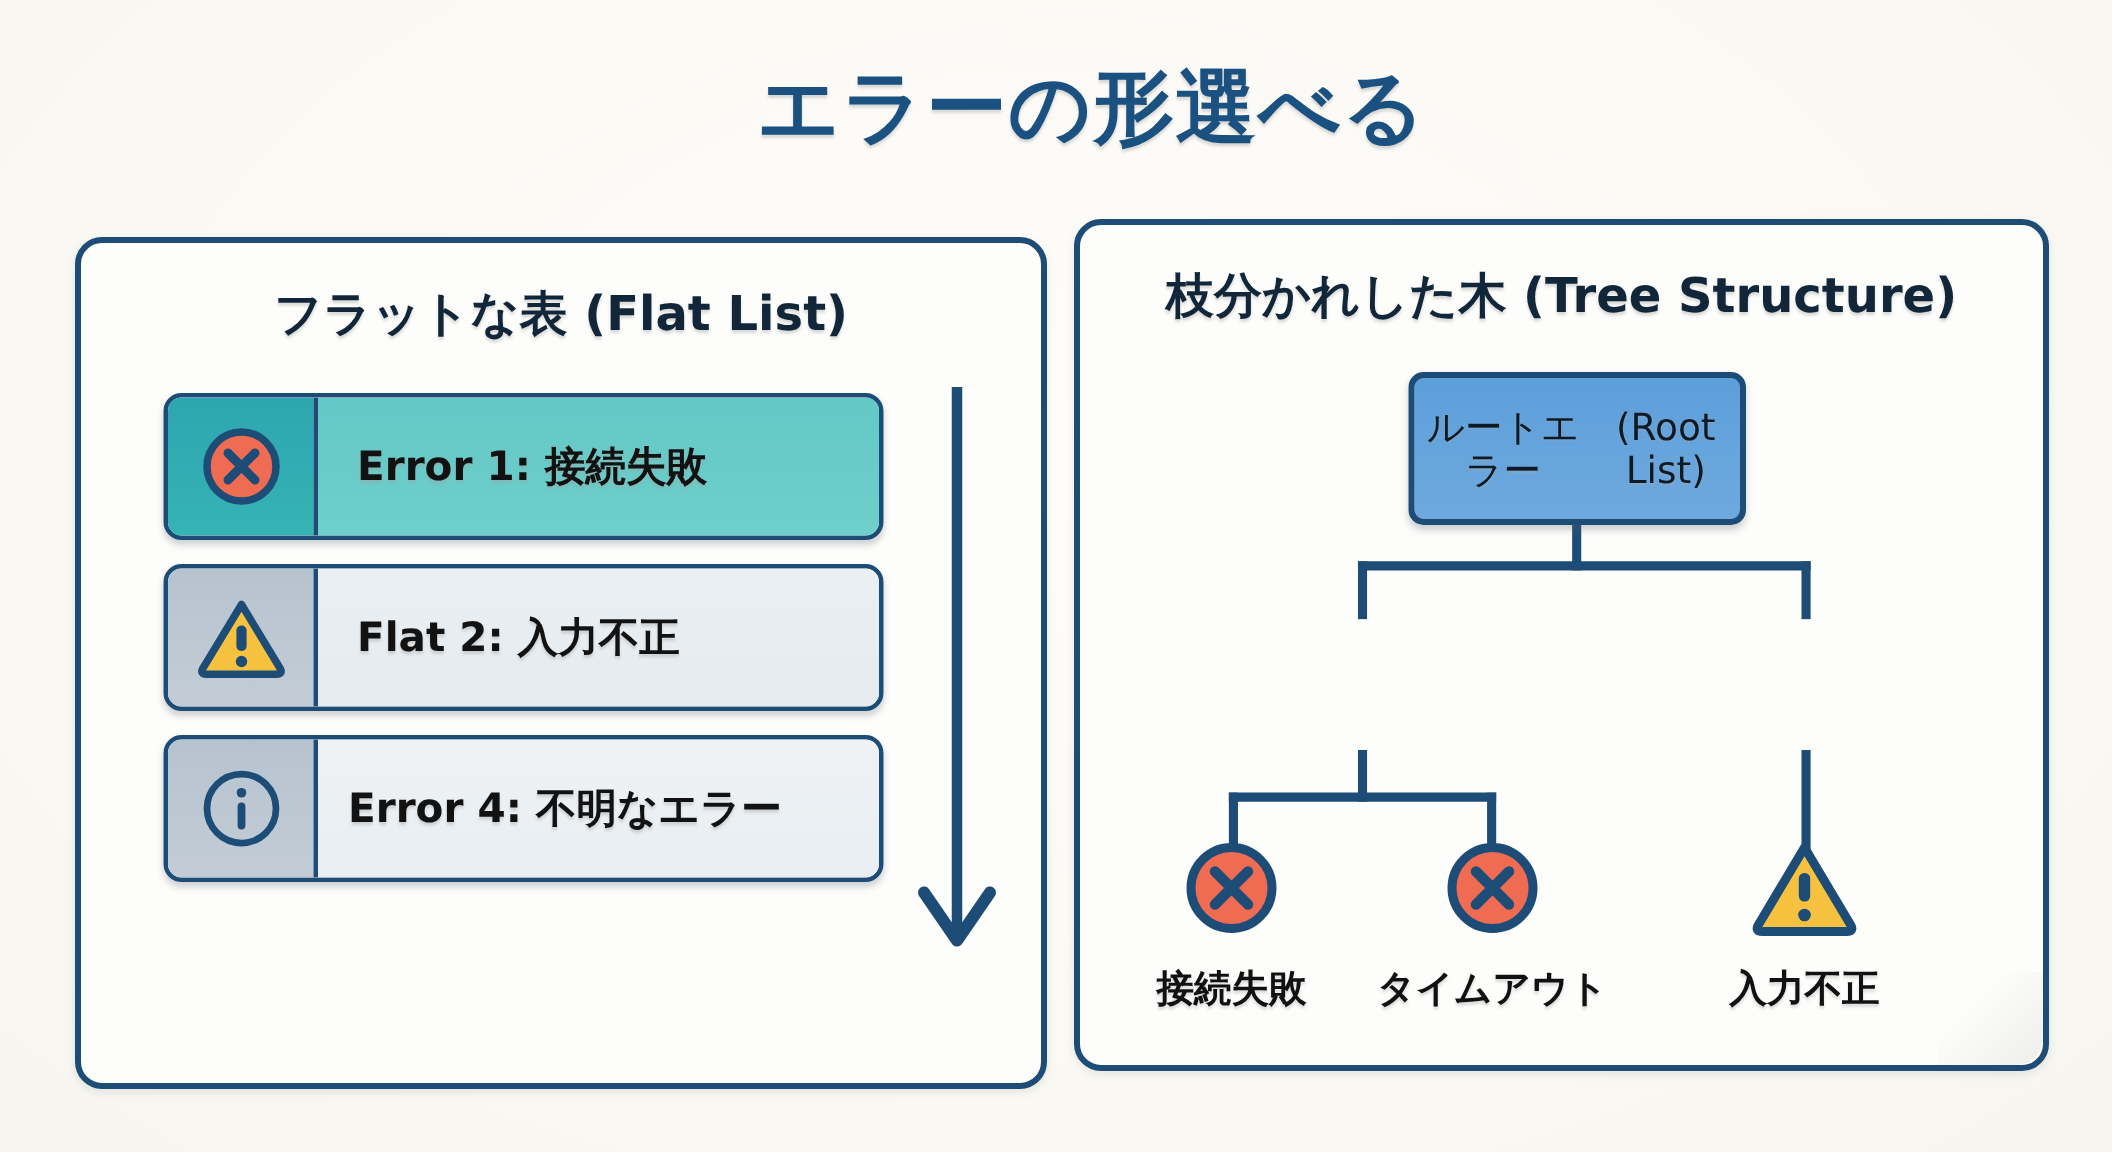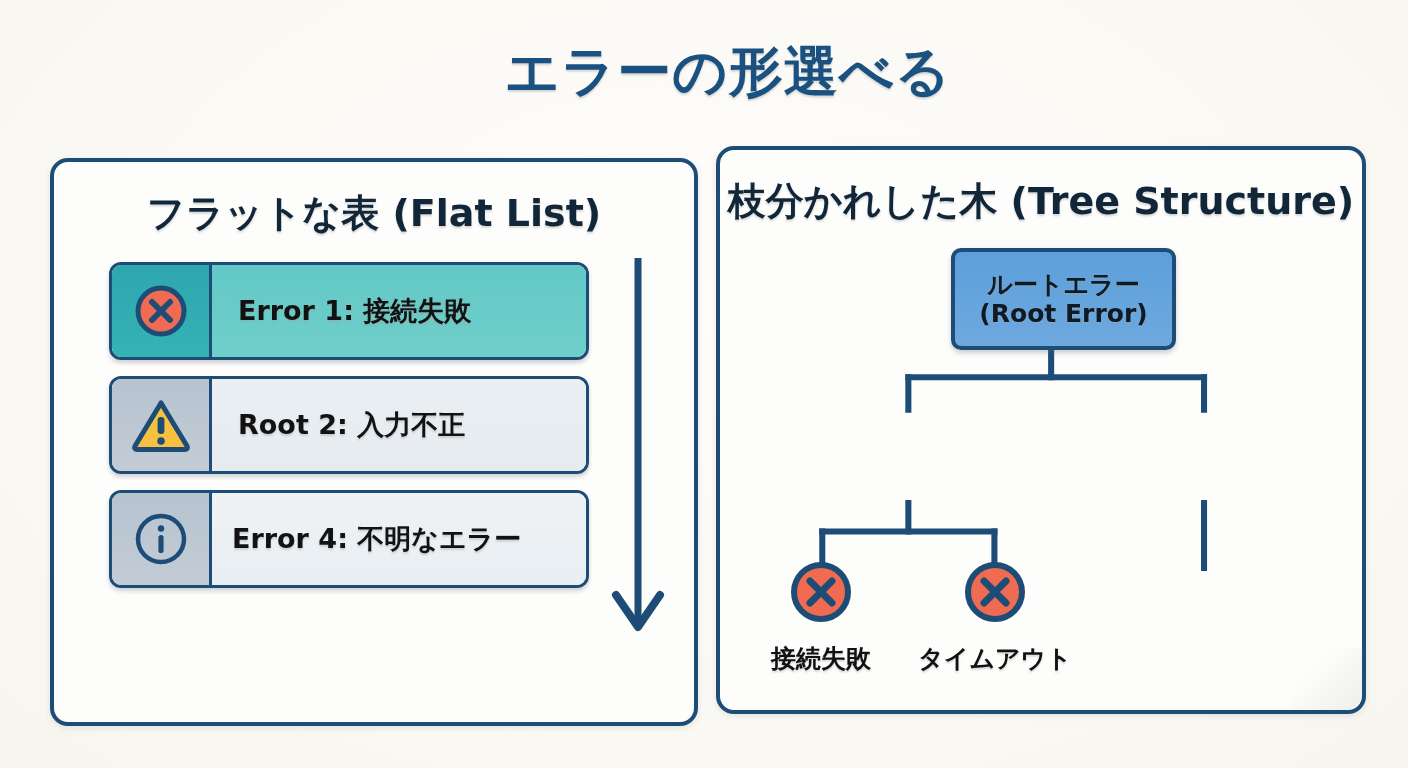--- a/index.html
+++ b/index.html
@@ -44,21 +44,21 @@
     box-shadow: 0 2px 6px rgba(80,90,100,0.13);
   }
   #panel-flat  { left: 50px;  top: 158px; width: 640px; height: 560px; }
   #panel-tree  { left: 716px; top: 146px; width: 642px; height: 560px; }
   .panel-title {
     position: absolute;
     top: 26px;
     left: 0;
     width: 100%;
     text-align: center;
-    font-size: 38px;
+    font-size: 32px;
     font-weight: 700;
     color: #12263a;
     text-shadow: 0 2px 2px rgba(150,150,150,0.35);
   }
   
   .rows {
     position: absolute;
     left: 55px;
     top: 100px;
     width: 480px;
@@ -112,31 +112,30 @@
     top: 0;
     width: 100%;
     height: 100%;
     pointer-events: none;
   }
   .node {
     position: absolute;
     border: 4px solid #1d4d77;
     border-radius: 10px;
     display: flex;
-    flex-direction: column;
+    flex-direction: row;
     align-items: center;
     justify-content: center;
     box-shadow: 0 3px 5px rgba(90,100,110,0.3);
     text-align: center;
     line-height: 1.18;
     font-size: 25px;
-    font-weight: 700;
+    font-weight: 400;
     color: #101010;
     text-shadow: 0 1px 2px rgba(170,170,170,0.45);
-    margin-left: 12px;
   }
   #node-root       { left: 219px; top: 98px;  width: 217px; height: 94px;
                      background: linear-gradient(180deg,#5d9fdb,#6ea9de); color:#0e1a24; }
   #node-network    { left: 78px;  top: 256px; width: 217px; height: 92px;
                      background: linear-gradient(180deg,#6ccbc9,#79d0cb); }
   #node-validation { left: 366px; top: 256px; width: 225px; height: 92px;
                      background: linear-gradient(180deg,#f5a43a,#f7ae4b); }
   .leaf {
     position: absolute;
     display: flex;
@@ -190,21 +189,21 @@
       </div>
 
       <div class="row sev-warn">
         <div class="row-icon">
           <svg width="62" height="58" viewBox="0 0 62 58" aria-hidden="true">
             <path d="M31 7 L57 50 Q58.5 53.5 54.5 53.5 L7.5 53.5 Q3.5 53.5 5 50 Z" fill="#f5c13f" stroke="#1d4d77" stroke-width="5" stroke-linejoin="round"></path>
             <rect x="27.6" y="21" width="6.8" height="17" rx="3.2" fill="#1d4d77"></rect>
             <circle cx="31" cy="45" r="3.8" fill="#1d4d77"></circle>
           </svg>
         </div>
-        <div class="row-label">Root 2: 入力不正</div>
+        <div class="row-label">Flat 2: 入力不正</div>
       </div>
 
 
       <div class="row sev-info">
         <div class="row-icon">
           <svg width="58" height="58" viewBox="0 0 58 58" aria-hidden="true">
             <circle cx="29" cy="29" r="23" fill="none" stroke="#1d4d77" stroke-width="4.5"></circle>
             <circle cx="29" cy="18.5" r="3.2" fill="#1d4d77"></circle>
             <rect x="26.4" y="25" width="5.2" height="18" rx="2.6" fill="#1d4d77"></rect>
           </svg>
@@ -239,21 +238,21 @@
         <path d="M101 376 L271 376"></path>
         <path d="M101 376 L101 410"></path>
         <path d="M271 376 L271 410"></path>
 
         <path d="M478 348 L478 412"></path>
       </g>
     </svg>
 
     <div class="node" id="node-root">
       <span>ルートエラー</span>
-      <span>(Root Error)</span>
+      <span>(Root List)</span>
     </div>
 
 
 
     <div class="leaf" id="leaf-0">
       <span>
         <svg width="68" height="68" viewBox="0 0 68 68" aria-hidden="true">
           <circle cx="34" cy="34" r="27" fill="#ef6b52" stroke="#1d4d77" stroke-width="6"></circle>
           <path d="M23 23 L45 45 M45 23 L23 45" stroke="#1d4d77" stroke-width="7" stroke-linecap="round"></path>
         </svg>
@@ -264,17 +263,27 @@
     <div class="leaf" id="leaf-1">
       <span>
         <svg width="68" height="68" viewBox="0 0 68 68" aria-hidden="true">
           <circle cx="34" cy="34" r="27" fill="#ef6b52" stroke="#1d4d77" stroke-width="6"></circle>
           <path d="M23 23 L45 45 M45 23 L23 45" stroke="#1d4d77" stroke-width="7" stroke-linecap="round"></path>
         </svg>
       </span>
       <span class="leaf-label">タイムアウト</span>
     </div>
 
+    <div class="leaf" id="leaf-2">
+      <span>
+        <svg width="74" height="68" viewBox="0 0 74 68" aria-hidden="true">
+          <path d="M37 7 L68 59 Q70 63 65 63 L9 63 Q4 63 6 59 Z" fill="#f5c13f" stroke="#1d4d77" stroke-width="6" stroke-linejoin="round"></path>
+          <rect x="33.2" y="24" width="7.6" height="19" rx="3.6" fill="#1d4d77"></rect>
+          <circle cx="37" cy="52" r="4.2" fill="#1d4d77"></circle>
+        </svg>
+      </span>
+      <span class="leaf-label">入力不正</span>
+    </div>
 
     <div class="corner-fade"></div>
   </div>
 
 </div>
 
 </body></html>

